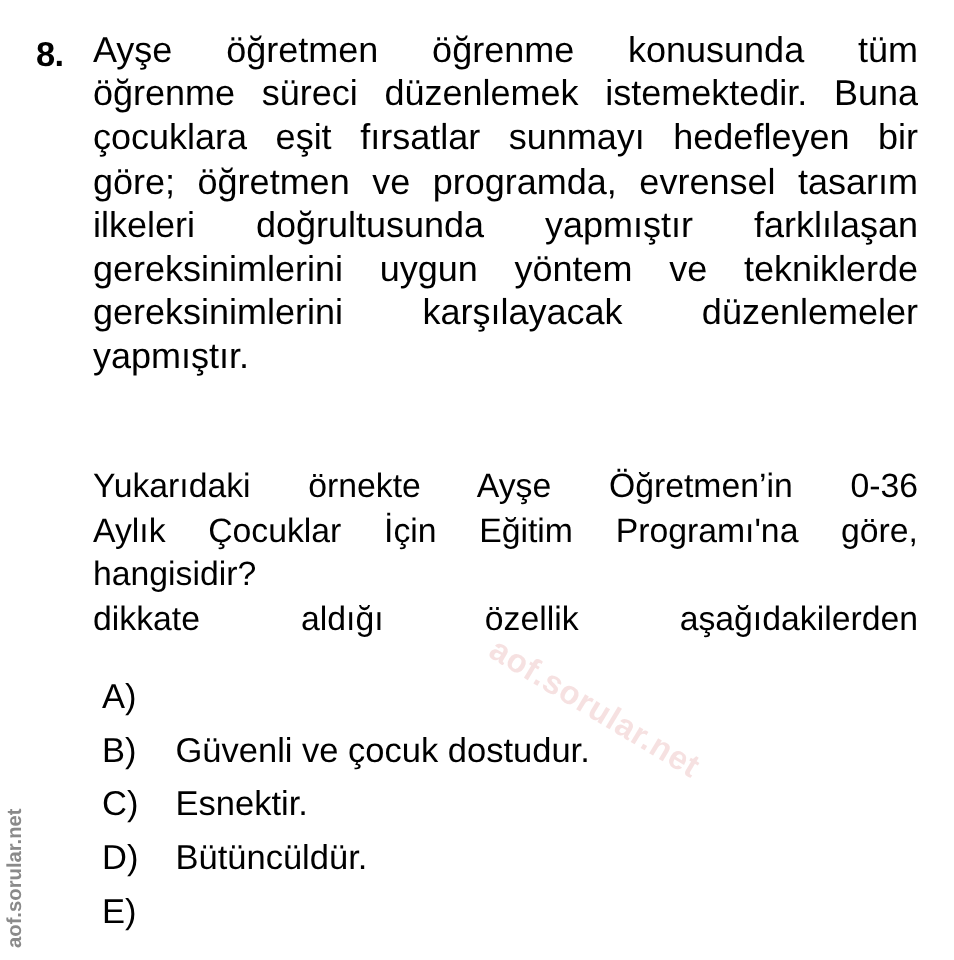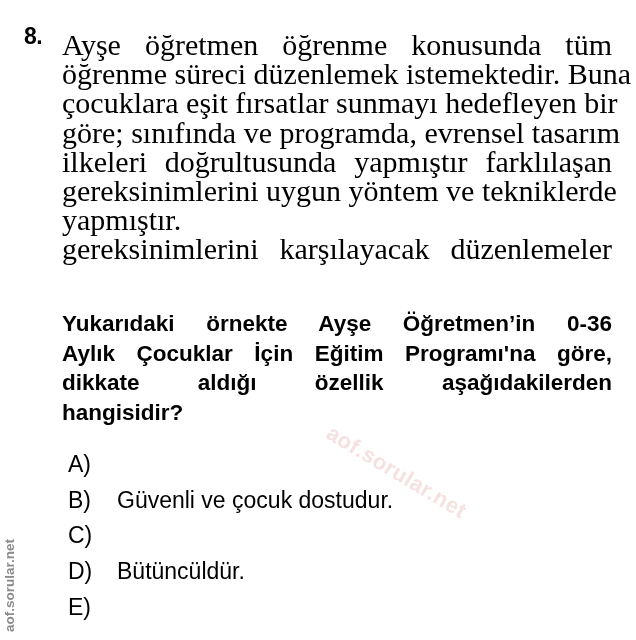--- a/index.html
+++ b/index.html
@@ -20,45 +20,44 @@
       left: 24px;
       top: 22px;
       font-size: 23px;
       font-weight: bold;
       line-height: 29px;
       letter-spacing: -0.5px;
     }
     .stem {
       position: absolute;
       left: 62px;
-      top: 30px;
+      top: 19px;
       width: 550px;
-      font-size: 30px;
+      font-size: 24px;
       line-height: 29.2px;
       text-align: justify;
       text-align-last: left;
       margin: 0;
-      font-family: Liberation Serif, serif;
     }
     .stem .line {
       display: block;
       text-align: justify;
       text-align-last: justify;
       white-space: nowrap;
     }
     .stem .line.last {
       text-align-last: left;
     }
     .question {
       position: absolute;
       left: 62px;
       top: 309px;
       width: 550px;
       font-size: 22.5px;
-      font-weight: bold;
+      font-weight: normal;
       line-height: 29.5px;
       margin: 0;
     }
     .question .line {
       display: block;
       text-align: justify;
       text-align-last: justify;
       white-space: nowrap;
     }
     .question .line.last {
@@ -111,44 +110,45 @@
   </style>
 </head>
 <body>
 
 <div class="q-number">8.</div>
 
 <div class="stem">
   <span class="line">Ayşe öğretmen öğrenme konusunda tüm</span>
   <span class="line">öğrenme süreci düzenlemek istemektedir. Buna</span>
   <span class="line">çocuklara eşit fırsatlar sunmayı hedefleyen bir</span>
-  <span class="line">göre; sınıfında ve programda, evrensel tasarım</span>
+  <span class="line">göre; öğretmen ve programda, evrensel tasarım</span>
   <span class="line">ilkeleri doğrultusunda yapmıştır farklılaşan</span>
   <span class="line">gereksinimlerini uygun yöntem ve tekniklerde</span>
+  <span class="line">gereksinimlerini karşılayacak düzenlemeler</span>
   <span class="line last">yapmıştır.</span>
-  <span class="line">gereksinimlerini karşılayacak düzenlemeler</span>
 </div>
 
 <div class="question">
   <span class="line">Yukarıdaki örnekte Ayşe Öğretmen’in 0-36</span>
   <span class="line">Aylık Çocuklar İçin Eğitim Programı'na göre,</span>
+  <span class="line last">hangisidir?</span>
   <span class="line">dikkate aldığı özellik aşağıdakilerden</span>
-  <span class="line last">hangisidir?</span>
 </div>
 
 <ul class="options">
   <li class="option">
     <span class="option-letter">A)</span>
   </li>
   <li class="option">
     <span class="option-letter">B)</span>
     <span class="option-text">Güvenli ve çocuk dostudur.</span>
   </li>
   <li class="option">
     <span class="option-letter">C)</span>
+    <span class="option-text">Esnektir.</span>
   </li>
   <li class="option">
     <span class="option-letter">D)</span>
     <span class="option-text">Bütüncüldür.</span>
   </li>
   <li class="option">
     <span class="option-letter">E)</span>
   </li>
 </ul>
 

